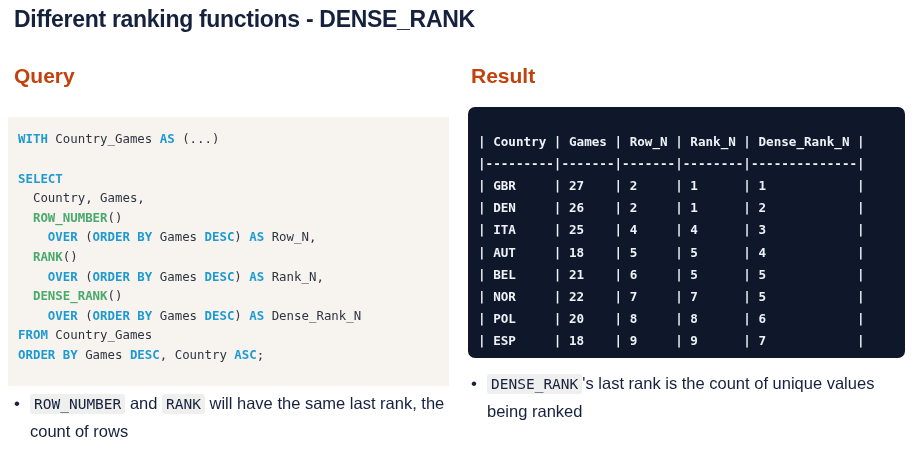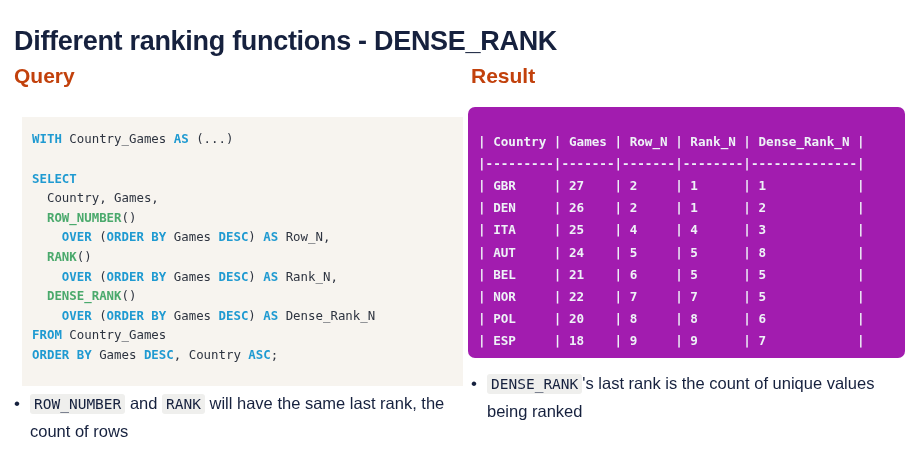--- a/index.html
+++ b/index.html
@@ -14,42 +14,41 @@
     color: #16213e;
     overflow: hidden;
     position: relative;
   }
 
   
   .page-title {
     position: absolute;
     left: 14px;
     top: 6px;
-    font-size: 27px;
+    font-size: 23px;
     font-weight: bold;
     letter-spacing: -0.3px;
     color: #16213e;
     white-space: nowrap;
-    margin-top: 20px;
   }
 
   
   .section-label {
     position: absolute;
     font-size: 21px;
     font-weight: bold;
     color: #c2410c;
   }
   .label-query  { left: 14px;  top: 64px; }
   .label-result { left: 471px; top: 64px; }
 
   
   .code-block {
     position: absolute;
-    left: 22px;
+    left: 8px;
     top: 105px;
     width: 441px;
     height: 269px;
     background: #f7f4ef;
     box-sizing: border-box;
     padding: 12px 0 0 10px;
     font-family: "DejaVu Sans Mono", monospace;
     font-size: 12.4px;
     line-height: 19.6px;
     color: #2e3440;
@@ -61,21 +60,21 @@
   .pl  { color: #2e3440; }
   .blank-line { display: block; height: 19.6px; }
 
   
   .result-panel {
     position: absolute;
     left: 468px;
     top: 107px;
     width: 437px;
     height: 251px;
-    background: #a21caf;
+    background: #0f172a;
     border-radius: 7px;
     box-sizing: border-box;
     padding: 11px 0 0 10px;
     overflow: hidden;
   }
   .ascii-table {
     font-family: "DejaVu Sans Mono", monospace;
     font-size: 12.6px;
     line-height: 22.2px;
     color: #eef2f7;
@@ -134,21 +133,21 @@
 <span><span class="kw">FROM</span><span class="pl"> Country_Games</span></span>
 <span><span class="kw">ORDER BY</span><span class="pl"> Games </span><span class="kw">DESC</span><span class="pl">, Country </span><span class="kw">ASC</span><span class="pl">;</span></span>
 </pre>
 
 <div class="result-panel">
   <pre class="ascii-table" id="ascii-table"><span>| Country | Games | Row_N | Rank_N | Dense_Rank_N |
 </span><span>|---------|-------|-------|--------|--------------|
 </span><span>| GBR     | 27    | 2     | 1      | 1            |
 </span><span>| DEN     | 26    | 2     | 1      | 2            |
 </span><span>| ITA     | 25    | 4     | 4      | 3            |
-</span><span>| AUT     | 24    | 5     | 5      | 8            |
+</span><span>| AUT     | 18    | 5     | 5      | 4            |
 </span><span>| BEL     | 21    | 6     | 5      | 5            |
 </span><span>| NOR     | 22    | 7     | 7      | 5            |
 </span><span>| POL     | 20    | 8     | 8      | 6            |
 </span><span>| ESP     | 18    | 9     | 9      | 7            |
 </span></pre>
 </div>
 
 <div class="bullet bullet-left">
   <span class="bullet-dot">•</span>
   <span class="bullet-text" id="bullet-left-text"><code class="chip">ROW_NUMBER</code><span> and </span><code class="chip">RANK</code><span> will have the same last rank, the count of rows</span></span>

